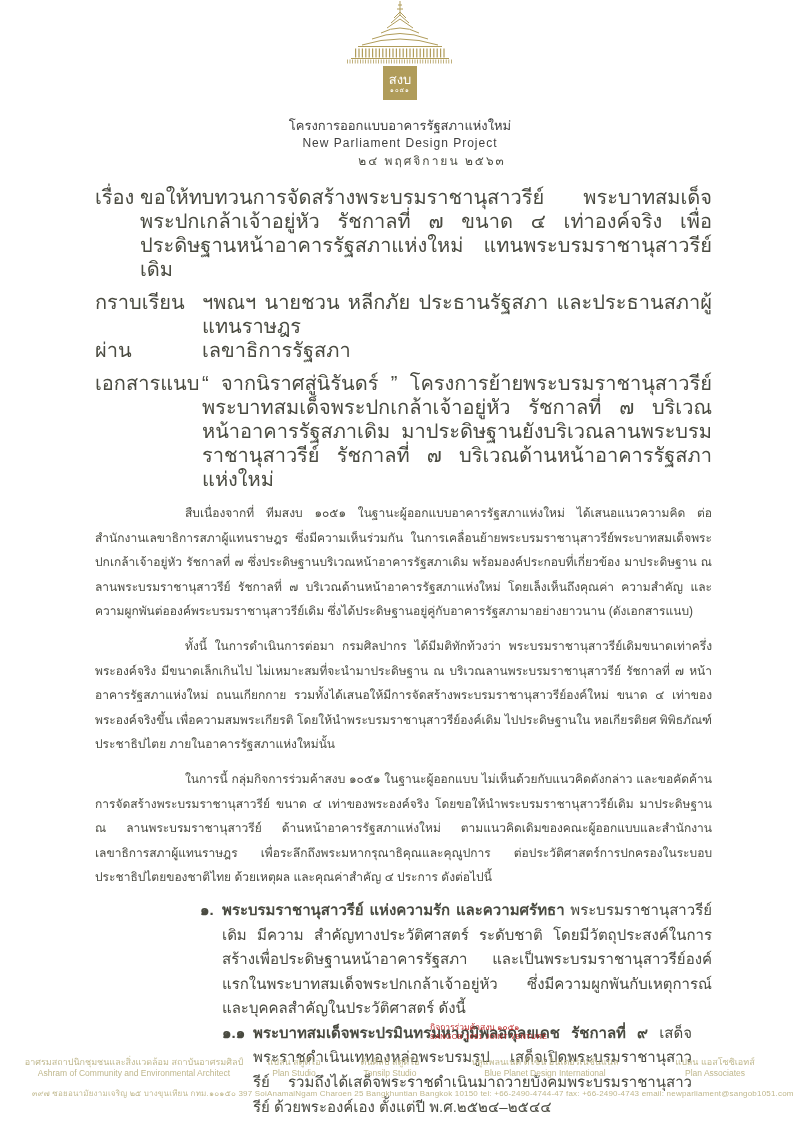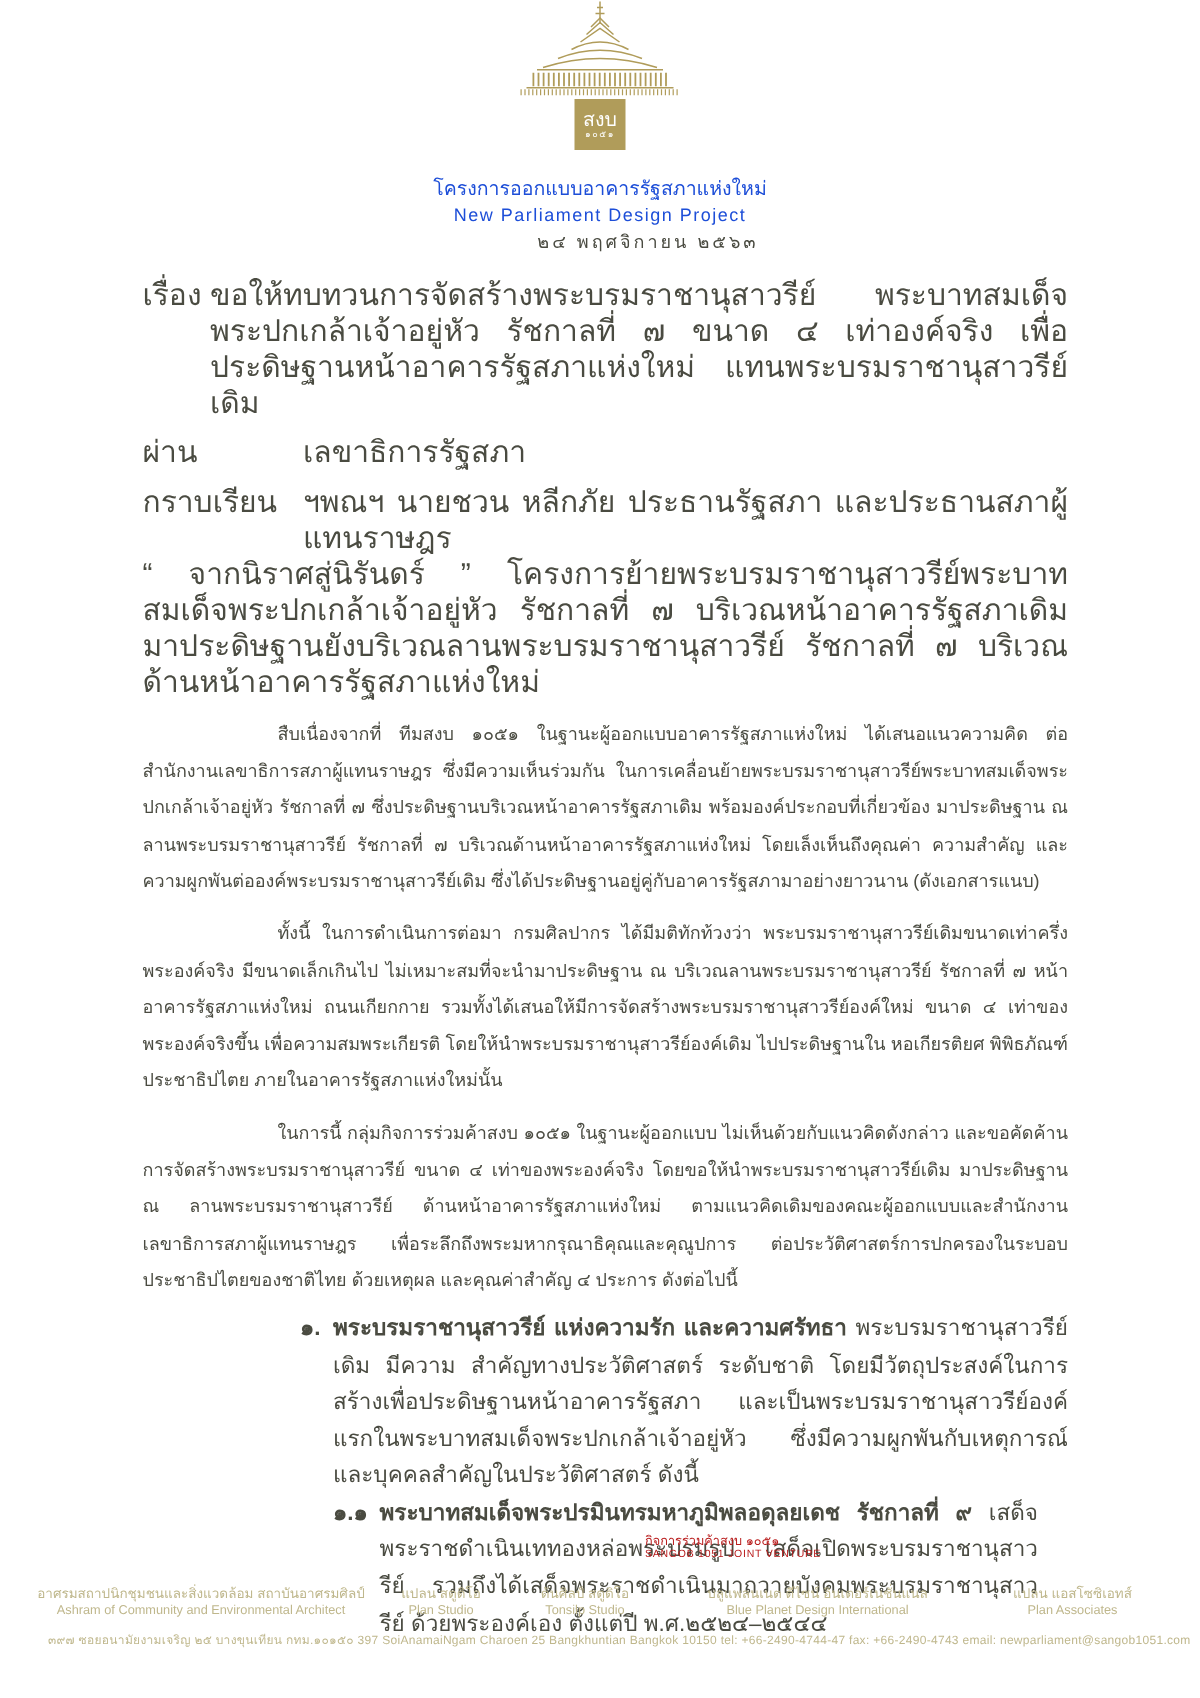--- a/index.html
+++ b/index.html
@@ -11,21 +11,21 @@
   
   .header{text-align:center;}
   .sketch{display:block;margin:0 auto;}
   .logo-box{
     width:34px;height:34px;margin:2px auto 0;background:#b09c5a;
     display:flex;flex-direction:column;align-items:center;justify-content:center;
     color:#fff;
   }
   .logo-box .nm{font-size:13px;line-height:14px;}
   .logo-box .no{font-size:6px;line-height:7px;letter-spacing:1px;}
-  .proj{margin-top:18px;color:#1d4ed8;}
+  .proj{margin-top:18px;color:#404040;}
   .proj .th{font-size:13px;line-height:16px;}
   .proj .en{font-size:12px;line-height:15px;letter-spacing:1px;margin-top:2px;}
   .date-line{text-align:center;padding-left:64px;font-size:12px;letter-spacing:2px;}
   
   .letter{margin:15px 88px 0 95px;font-size:20px;line-height:24px;}
   .frow{display:flex;margin-bottom:9px;}
   .frow .lbl{flex:0 0 45px;}
   .frow.wide .lbl{flex:0 0 107px;}
   .frow .val{flex:1;text-align:justify;}
   
@@ -85,29 +85,30 @@
     </div>
   </div>
 
   <div class="date-line">๒๔  พฤศจิกายน   ๒๕๖๓</div>
 
   <div class="letter">
     <div class="frow">
       <div class="lbl">เรื่อง</div>
       <div class="val">ขอให้ทบทวนการจัดสร้างพระบรมราชานุสาวรีย์ พระบาทสมเด็จพระปกเกล้าเจ้าอยู่หัว รัชกาลที่ ๗  ขนาด ๔ เท่าองค์จริง เพื่อประดิษฐานหน้าอาคารรัฐสภาแห่งใหม่ แทนพระบรมราชานุสาวรีย์เดิม</div>
     </div>
-    <div class="frow wide">
-      <div class="lbl">ผ่าน</div>
-      <div class="val">เลขาธิการรัฐสภา</div>
-    </div>
     <div class="frow wide" style="margin-bottom:0;">
       <div class="lbl">กราบเรียน</div>
       <div class="val">ฯพณฯ นายชวน หลีกภัย  ประธานรัฐสภา และประธานสภาผู้แทนราษฎร</div>
     </div>
     <div class="frow wide">
+      <div class="lbl">ผ่าน</div>
+      <div class="val">เลขาธิการรัฐสภา</div>
+    </div>
+    <div class="frow wide">
+      <div class="lbl">เอกสารแนบ</div>
       <div class="val">“ จากนิราศสู่นิรันดร์ ” โครงการย้ายพระบรมราชานุสาวรีย์พระบาทสมเด็จพระปกเกล้าเจ้าอยู่หัว รัชกาลที่ ๗ บริเวณหน้าอาคารรัฐสภาเดิม มาประดิษฐานยังบริเวณลานพระบรมราชานุสาวรีย์ รัชกาลที่ ๗ บริเวณด้านหน้าอาคารรัฐสภาแห่งใหม่</div>
     </div>
   </div>
 
   <div class="para">สืบเนื่องจากที่ ทีมสงบ ๑๐๕๑ ในฐานะผู้ออกแบบอาคารรัฐสภาแห่งใหม่ ได้เสนอแนวความคิด ต่อสำนักงานเลขาธิการสภาผู้แทนราษฎร ซึ่งมีความเห็นร่วมกัน ในการเคลื่อนย้ายพระบรมราชานุสาวรีย์พระบาทสมเด็จพระปกเกล้าเจ้าอยู่หัว รัชกาลที่ ๗  ซึ่งประดิษฐานบริเวณหน้าอาคารรัฐสภาเดิม พร้อมองค์ประกอบที่เกี่ยวข้อง มาประดิษฐาน ณ ลานพระบรมราชานุสาวรีย์ รัชกาลที่ ๗ บริเวณด้านหน้าอาคารรัฐสภาแห่งใหม่ โดยเล็งเห็นถึงคุณค่า ความสำคัญ และความผูกพันต่อองค์พระบรมราชานุสาวรีย์เดิม ซึ่งได้ประดิษฐานอยู่คู่กับอาคารรัฐสภามาอย่างยาวนาน (ดังเอกสารแนบ)</div>
   <div class="para">ทั้งนี้ ในการดำเนินการต่อมา กรมศิลปากร ได้มีมติทักท้วงว่า พระบรมราชานุสาวรีย์เดิมขนาดเท่าครึ่งพระองค์จริง มีขนาดเล็กเกินไป ไม่เหมาะสมที่จะนำมาประดิษฐาน ณ บริเวณลานพระบรมราชานุสาวรีย์ รัชกาลที่ ๗ หน้าอาคารรัฐสภาแห่งใหม่ ถนนเกียกกาย  รวมทั้งได้เสนอให้มีการจัดสร้างพระบรมราชานุสาวรีย์องค์ใหม่ ขนาด ๔ เท่าของพระองค์จริงขึ้น เพื่อความสมพระเกียรติ โดยให้นำพระบรมราชานุสาวรีย์องค์เดิม ไปประดิษฐานใน      หอเกียรติยศ พิพิธภัณฑ์ประชาธิปไตย ภายในอาคารรัฐสภาแห่งใหม่นั้น</div>
   <div class="para">ในการนี้ กลุ่มกิจการร่วมค้าสงบ ๑๐๕๑ ในฐานะผู้ออกแบบ ไม่เห็นด้วยกับแนวคิดดังกล่าว และขอคัดค้านการจัดสร้างพระบรมราชานุสาวรีย์ ขนาด ๔ เท่าของพระองค์จริง  โดยขอให้นำพระบรมราชานุสาวรีย์เดิม มาประดิษฐาน ณ ลานพระบรมราชานุสาวรีย์ ด้านหน้าอาคารรัฐสภาแห่งใหม่ ตามแนวคิดเดิมของคณะผู้ออกแบบและสำนักงานเลขาธิการสภาผู้แทนราษฎร เพื่อระลึกถึงพระมหากรุณาธิคุณและคุณูปการ ต่อประวัติศาสตร์การปกครองในระบอบประชาธิปไตยของชาติไทย ด้วยเหตุผล และคุณค่าสำคัญ ๔ ประการ ดังต่อไปนี้</div>
 
   <div class="num-item">
     <div class="num">๑.</div>

